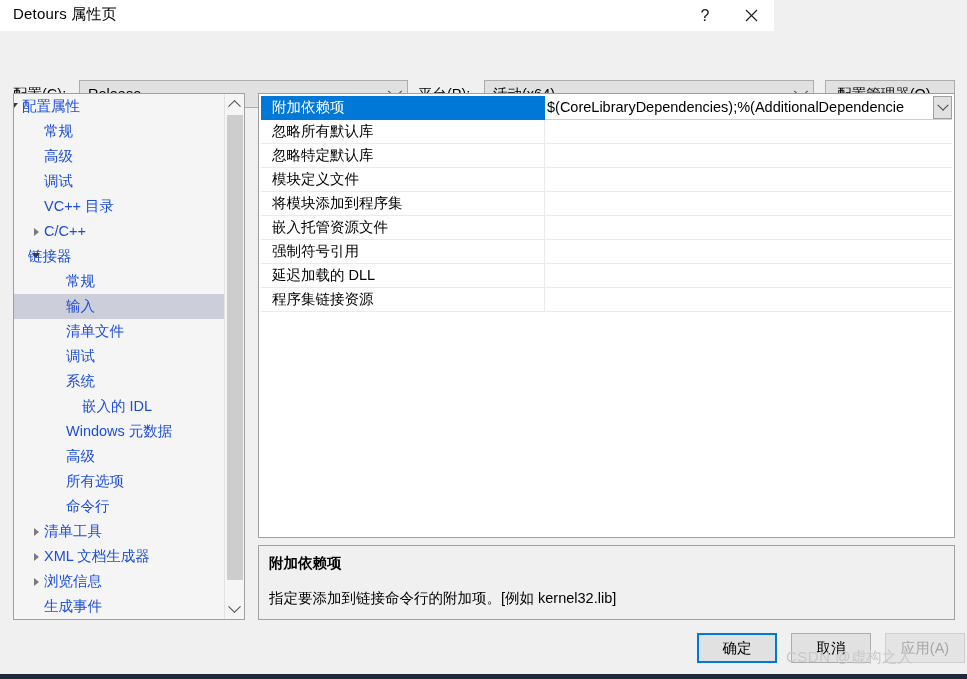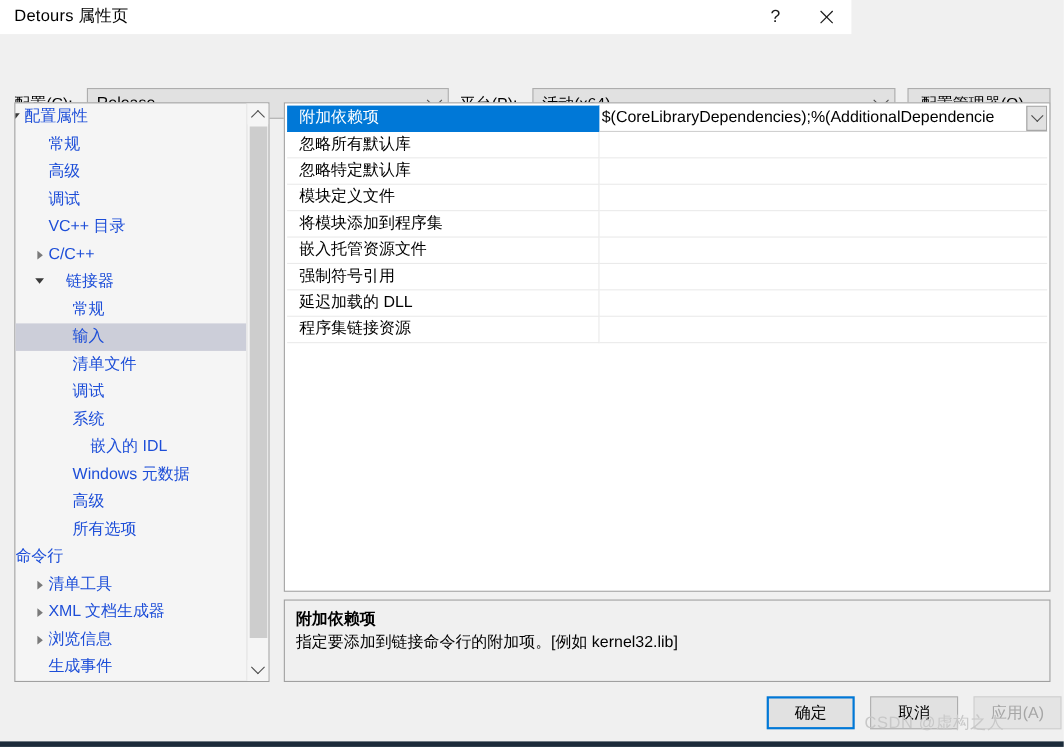--- a/index.html
+++ b/index.html
@@ -308,21 +308,21 @@
   .desc-title {
     font-size: 14.5px;
     font-weight: bold;
     color: #000;
     line-height: 20px;
   }
   .desc-body {
     font-size: 14.5px;
     color: #000;
     line-height: 21px;
-    margin-top: 1px;
+    margin-top: 15px;
   }
 
   
   #btn-ok {
     position: absolute;
     left: 697px; top: 633px;
     width: 80px; height: 30px;
     background: #e1e1e1;
     border: 2px solid #0078d7;
   }
@@ -399,31 +399,31 @@
   </div>
 
   <div class="tree-panel">
     <div class="tree-inner" id="tree-inner">
         <div class="tree-item"><span class="tw" style="left: -8px;"><i class="arrow-expanded"></i></span><span class="lbl" style="margin-left: 8px;">配置属性</span></div>
         <div class="tree-item"><span class="lbl" style="margin-left: 30px;">常规</span></div>
         <div class="tree-item"><span class="lbl" style="margin-left: 30px;">高级</span></div>
         <div class="tree-item"><span class="lbl" style="margin-left: 30px;">调试</span></div>
         <div class="tree-item"><span class="lbl" style="margin-left: 30px;">VC++ 目录</span></div>
         <div class="tree-item"><span class="tw" style="left: 14px;"><i class="arrow-collapsed"></i></span><span class="lbl" style="margin-left: 30px;">C/C++</span></div>
-        <div class="tree-item"><span class="tw" style="left: 14px;"><i class="arrow-expanded"></i></span><span class="lbl" style="margin-left: 46px;">链接器</span></div>
+        <div class="tree-item"><span class="tw" style="left: 14px;"><i class="arrow-expanded"></i></span><span class="lbl" style="margin-left: 14px;">链接器</span></div>
         <div class="tree-item"><span class="lbl" style="margin-left: 52px;">常规</span></div>
         <div class="tree-item selected"><span class="lbl" style="margin-left: 52px;">输入</span></div>
         <div class="tree-item"><span class="lbl" style="margin-left: 52px;">清单文件</span></div>
         <div class="tree-item"><span class="lbl" style="margin-left: 52px;">调试</span></div>
         <div class="tree-item"><span class="lbl" style="margin-left: 52px;">系统</span></div>
         <div class="tree-item"><span class="lbl" style="margin-left: 68px;">嵌入的 IDL</span></div>
         <div class="tree-item"><span class="lbl" style="margin-left: 52px;">Windows 元数据</span></div>
         <div class="tree-item"><span class="lbl" style="margin-left: 52px;">高级</span></div>
         <div class="tree-item"><span class="lbl" style="margin-left: 52px;">所有选项</span></div>
-        <div class="tree-item"><span class="lbl" style="">命令行</span></div>
+        <div class="tree-item"><span class="lbl" style="margin-left: 52px;">命令行</span></div>
         <div class="tree-item"><span class="tw" style="left: 14px;"><i class="arrow-collapsed"></i></span><span class="lbl" style="margin-left: 30px;">清单工具</span></div>
         <div class="tree-item"><span class="tw" style="left: 14px;"><i class="arrow-collapsed"></i></span><span class="lbl" style="margin-left: 30px;">XML 文档生成器</span></div>
         <div class="tree-item"><span class="tw" style="left: 14px;"><i class="arrow-collapsed"></i></span><span class="lbl" style="margin-left: 30px;">浏览信息</span></div>
         <div class="tree-item"><span class="tw" style="left: 14px;"></span><span class="lbl" style="margin-left: 30px;">生成事件</span></div>
       </div>
     <div class="tree-scroll">
       <div class="sb-arrow up">
           <i class="sb-chev up"></i>
         </div>
       <div class="sb-thumb" style="top:21px;height:465px;"></div>

